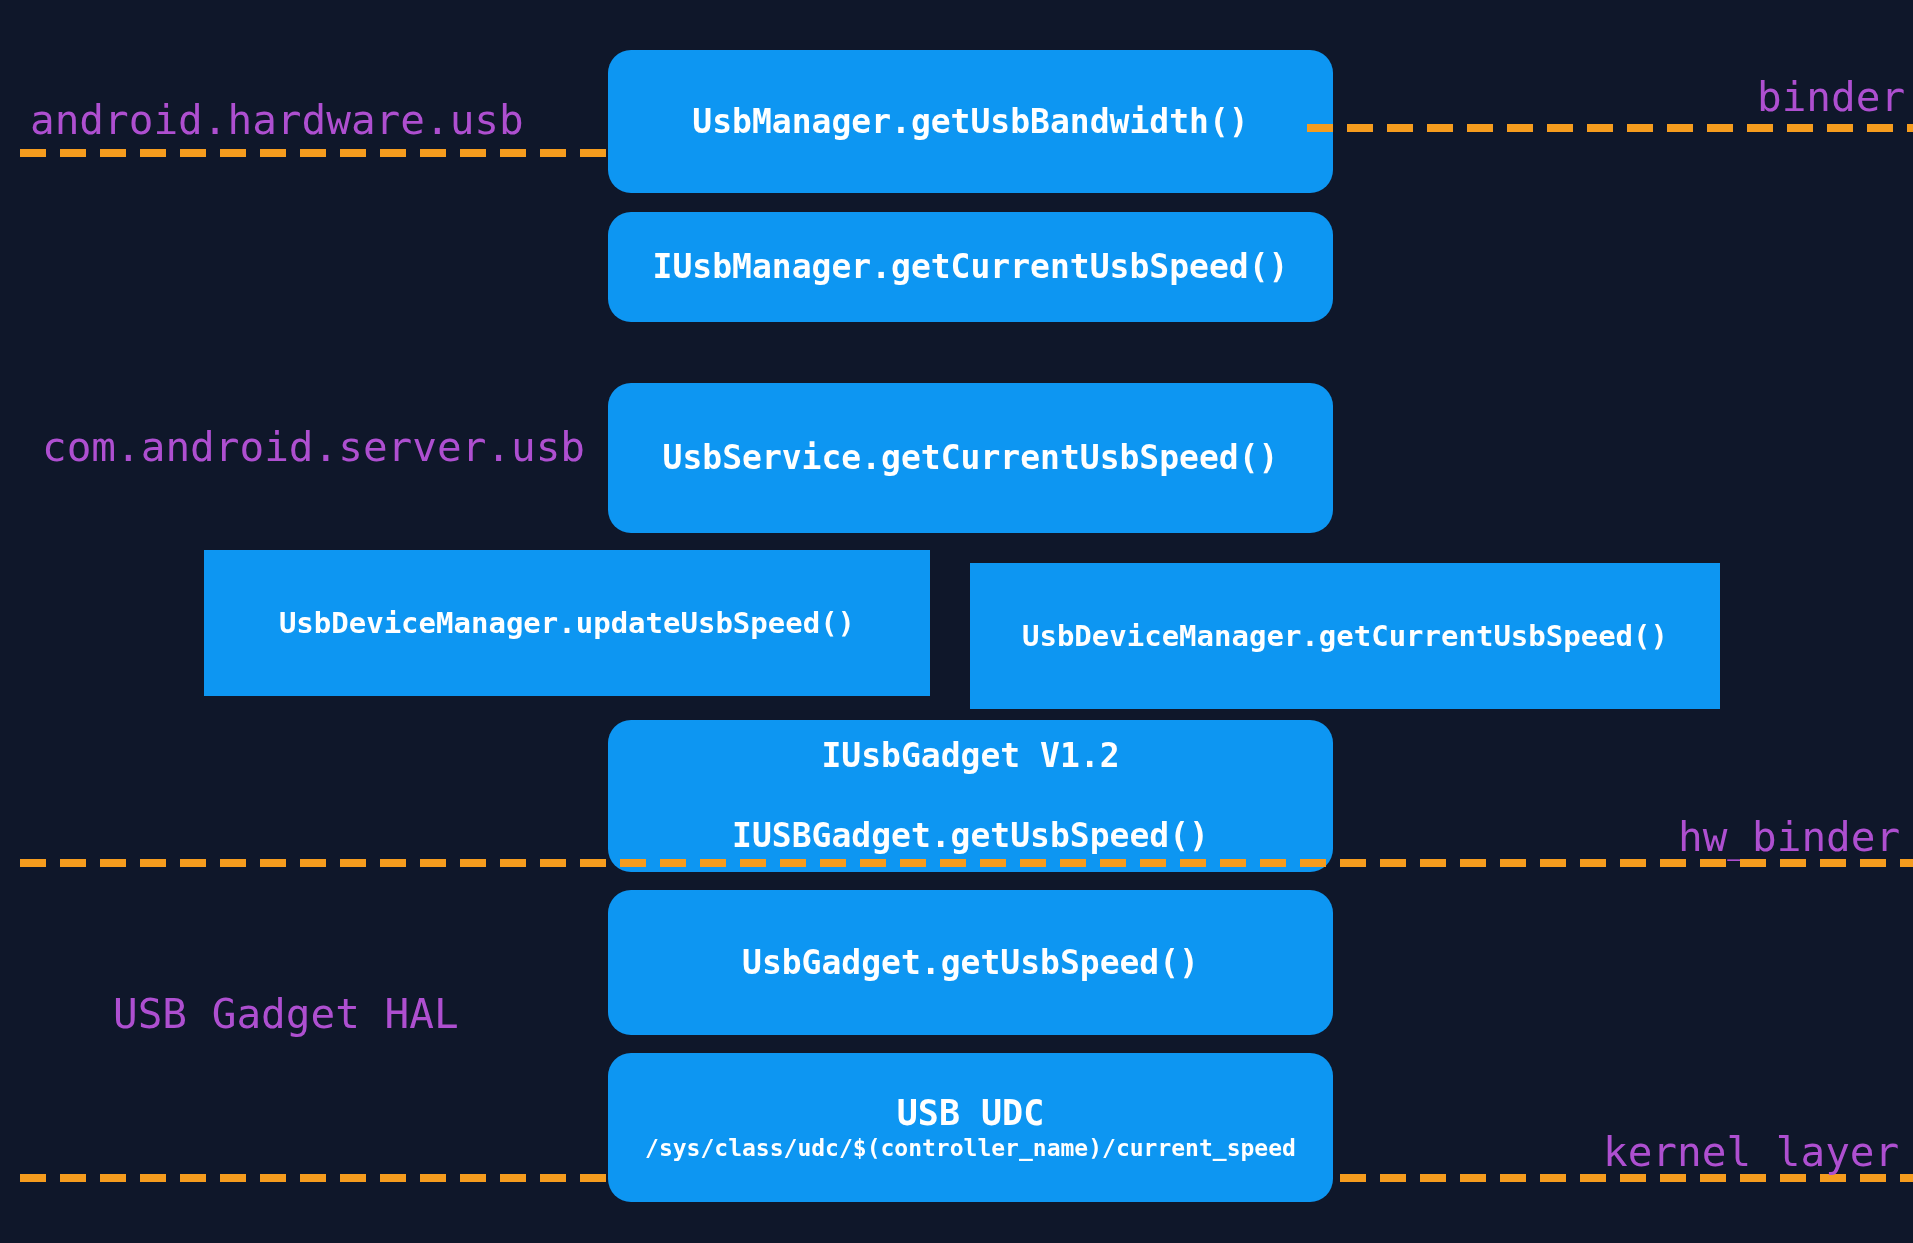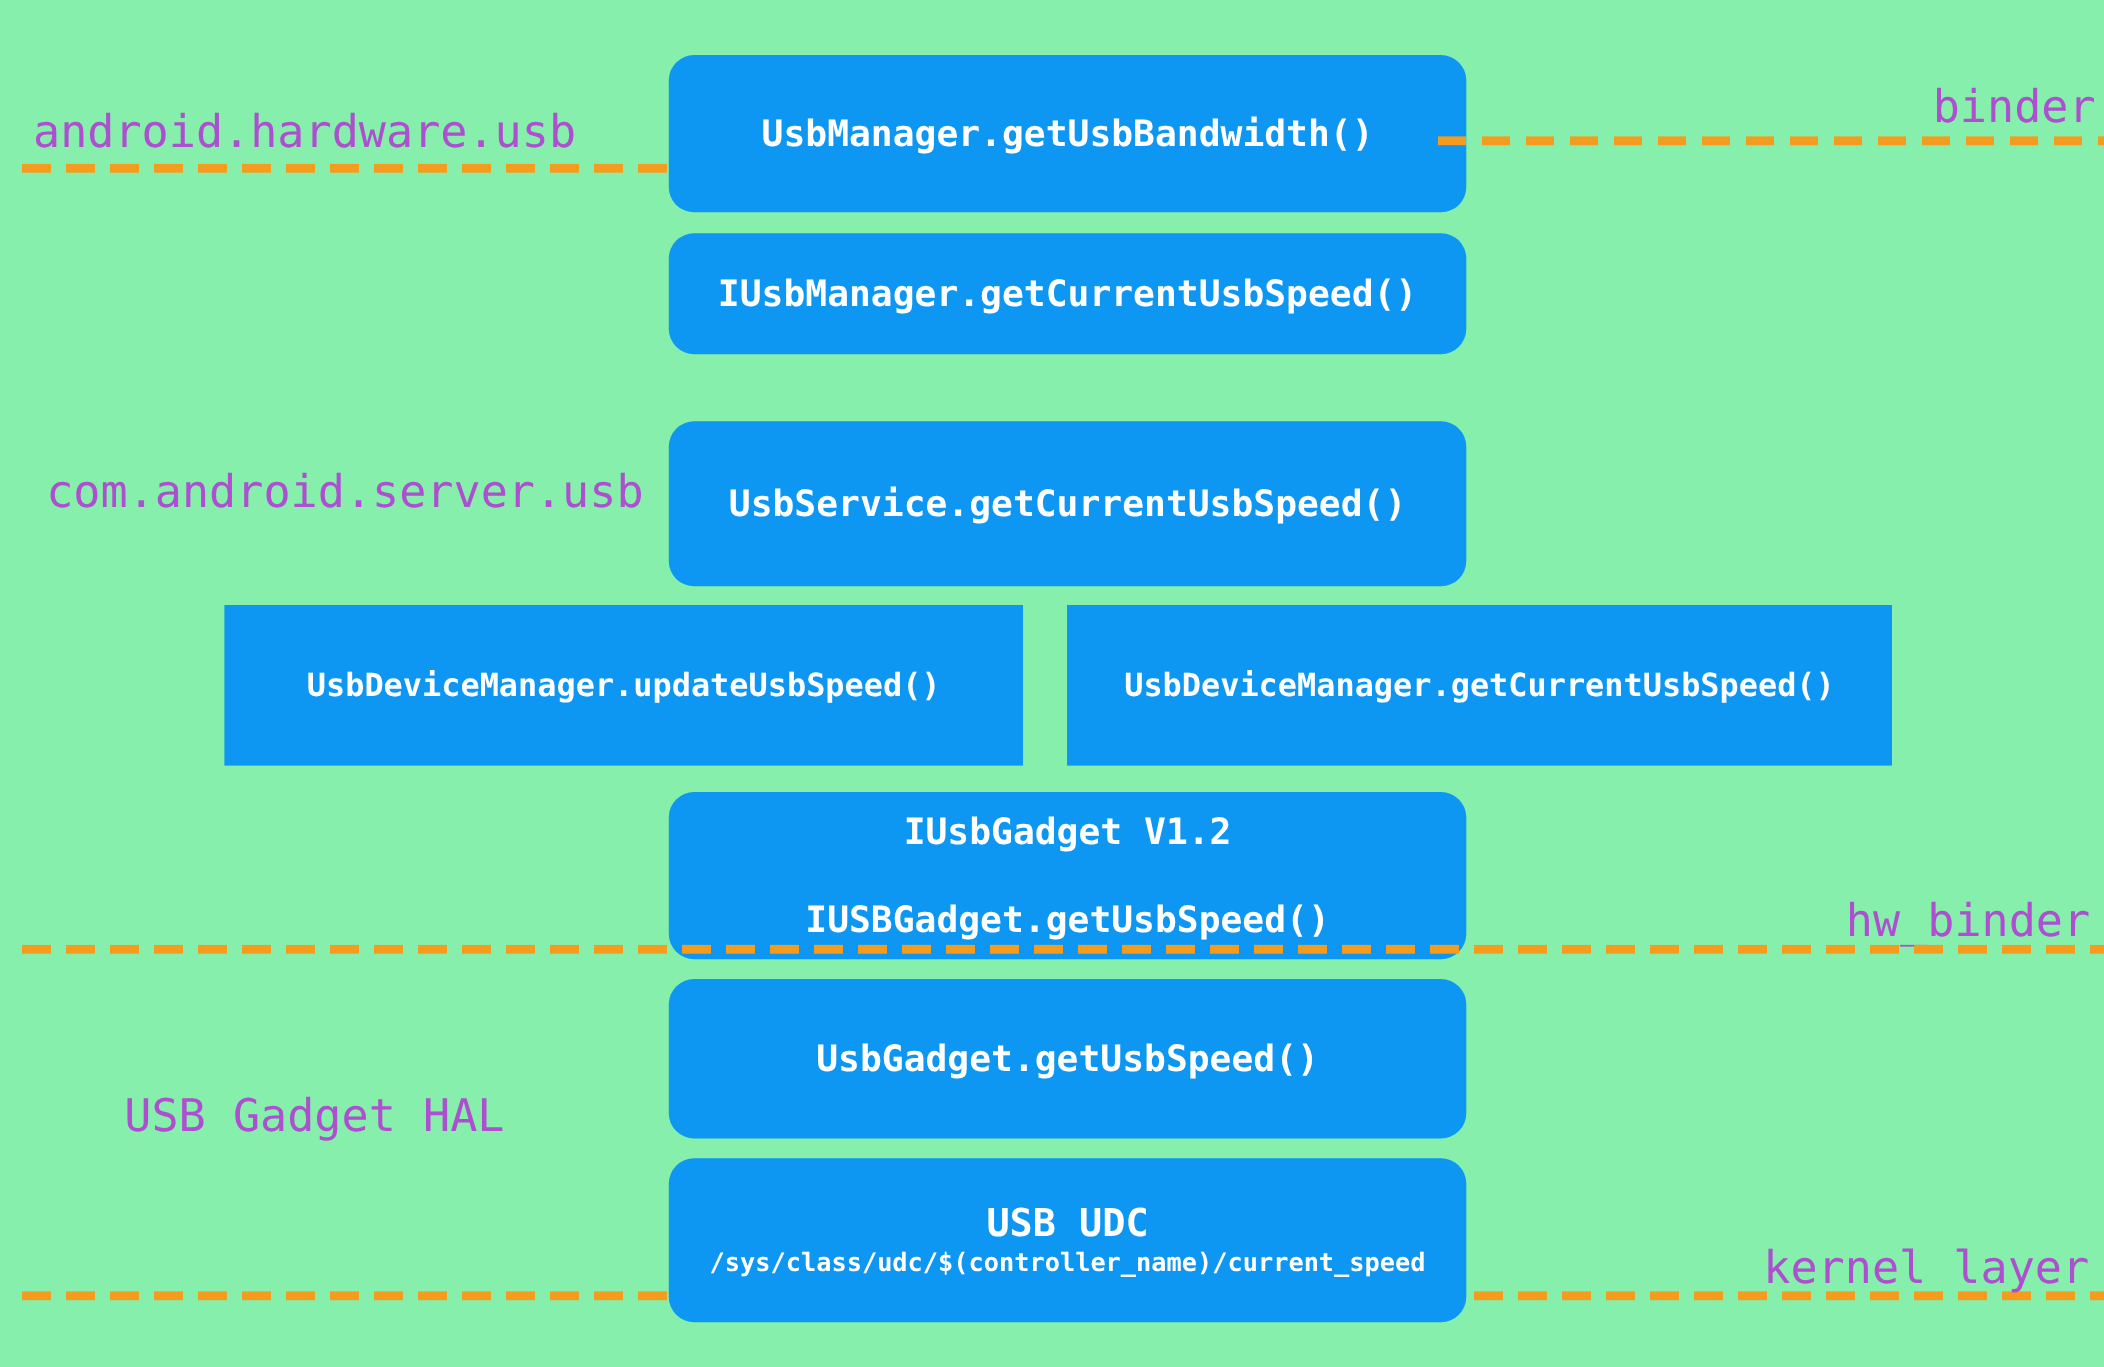--- a/index.html
+++ b/index.html
@@ -4,21 +4,21 @@
 <style>
   :root{
     --box-blue:#0d96f2;
     --line-orange:#f59c1e;
     --label-purple:#ae4fd0;
     --box-text:#ffffff;
   }
   html,body{margin:0;padding:0;background:#ffffff;}
   body{width:1913px;height:1243px;overflow:hidden;position:relative;
        font-family:"DejaVu Sans Mono","Liberation Mono",monospace;}
-  .canvas{position:absolute;inset:0;width:1913px;height:1243px;background:#86efac;}
+  .canvas{position:absolute;inset:0;width:1913px;height:1243px;background:#0f172a;}
 
   .box{
     position:absolute;
     background:var(--box-blue);
     color:var(--box-text);
     display:flex;flex-direction:column;
     align-items:center;justify-content:center;
     text-align:center;
     font-weight:bold;
     z-index:2;
@@ -44,21 +44,21 @@
     z-index:2;
   }
 
   
   .col{left:608px;width:725px;border-radius:23px;}
 
   #box-usbmanager   {top:50px;  height:143px;}
   #box-iusbmanager  {top:212px; height:110px;}
   #box-usbservice   {top:383px; height:150px;}
   #box-udm-update   {left:204px;width:726px;top:550px;height:146px;}
-  #box-udm-get      {left:970px;width:750px;top:550px;height:146px;}
+  #box-udm-get      {left:970px;width:750px;top:563px;height:146px;}
   #box-iusbgadget   {top:720px; height:152px;gap:34px;}
   #box-usbgadget    {top:890px; height:145px;}
   #box-usbudc       {top:1053px;height:149px;}
 
   #line-binder-left  {top:149px; left:20px;   width:588px;}
   #line-binder-right {top:124px; left:1307px; width:606px;}
   #line-hwbinder     {top:859px; left:20px;   width:1893px;}
   #line-kernel       {top:1174px;left:20px;   width:1893px;}
 
   #label-android-hardware-usb {left:30px;  top:96px;}

